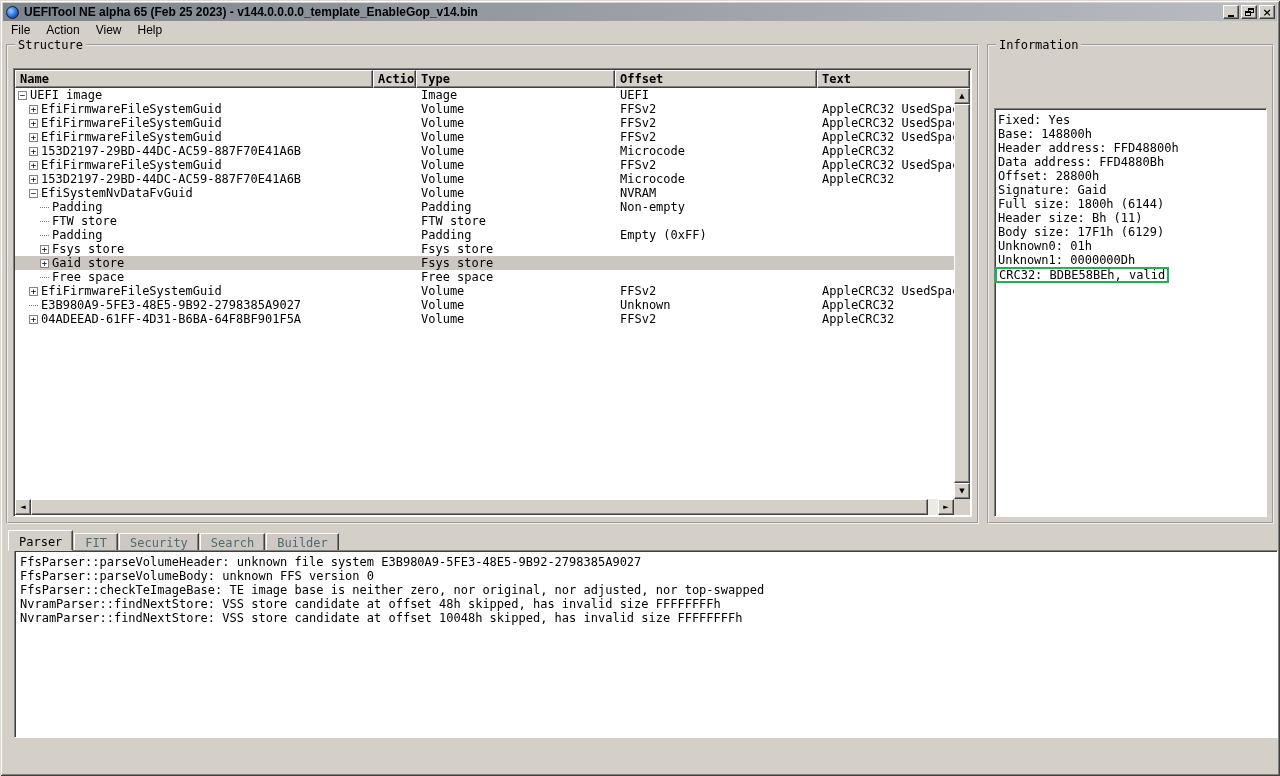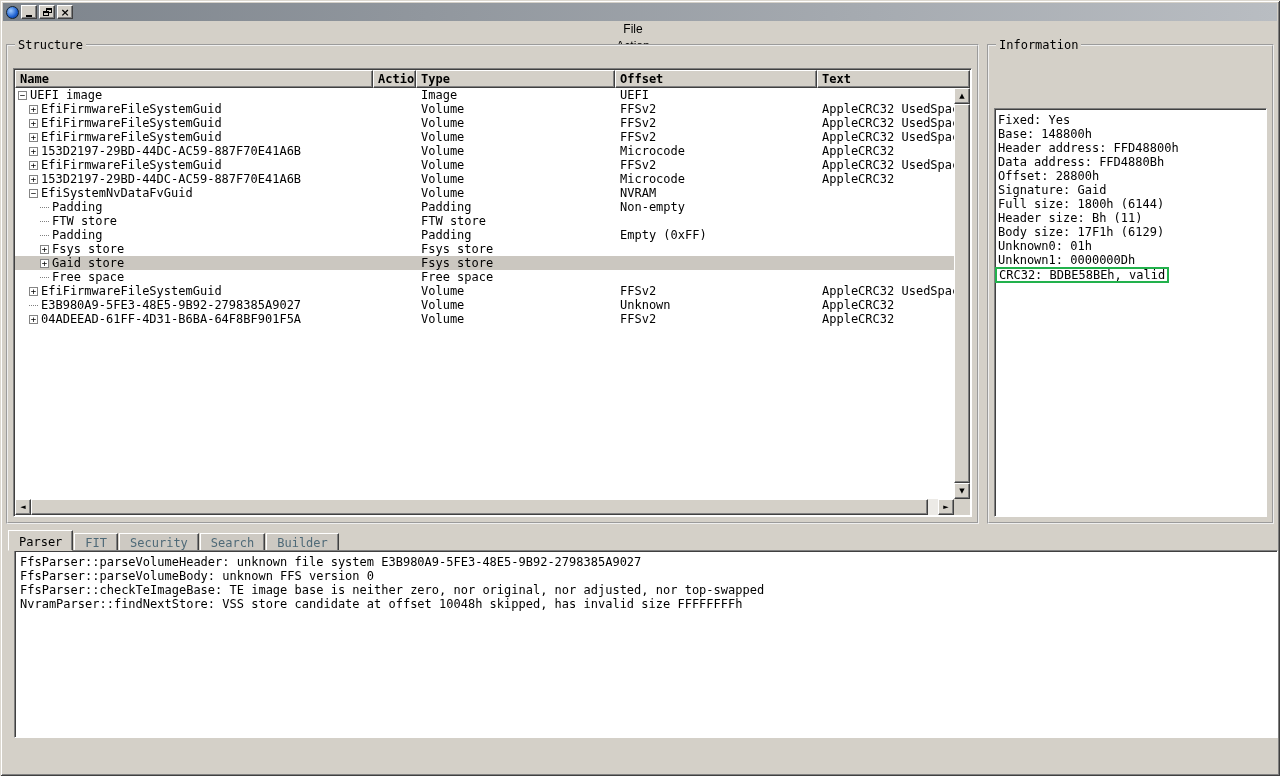--- a/index.html
+++ b/index.html
@@ -36,21 +36,21 @@
   .glyph-min { width:6px; height:2px; background:#000; margin-top:7px; }
   .glyph-restore { position:relative; width:9px; height:8px; }
   .glyph-restore i { position:absolute; display:block; }
   .glyph-restore .r1 { right:0; top:0; width:6px; height:5px; border:1px solid #000; border-top-width:2px; }
   .glyph-restore .r2 { left:0; bottom:0; width:6px; height:5px; border:1px solid #000; border-top-width:2px; background:#d4d0c8; }
   .glyph-close { font:bold 11px "DejaVu Sans", sans-serif; line-height:11px; }
 
   
   #menubar {
     position:absolute; left:3px; top:21px; right:17px; height:18px;
-    display:flex; align-items:center; font-family:"Liberation Sans", sans-serif; font-size:12px;flex-direction:column;
+    display:flex; align-items:center; font-family:"Liberation Sans", sans-serif; font-size:12px;
   }
   .menu-item { padding:1px 8px 2px 8px; }
 
   
   .groupbox { position:absolute; border:2px groove #efefef; background:#d4d0c8; }
   .group-label {
     position:absolute; top:-8px; left:7px; background:#d4d0c8; padding:0 3px;
     font-size:12px; line-height:14px;
   }
   #structure-group { left:6px; top:44px; width:973px; height:480px; }
@@ -136,20 +136,21 @@
   }
   .parser-line { height:14px; line-height:14px; white-space:nowrap; }
 </style>
 </head>
 <body>
 
 <div id="window">
 
   <div id="titlebar">
     <span id="app-icon"></span>
+    <span id="title-text">UEFITool NE alpha 65 (Feb 25 2023) - v144.0.0.0.0_template_EnableGop_v14.bin</span>
     <span class="winbtn">
       <span class="glyph-min"></span>
     </span>
     <span class="winbtn">
       <span class="glyph-restore">
           <i class="r1"></i>
           <i class="r2"></i>
         </span>
     </span>
     <span class="winbtn">
@@ -408,16 +409,17 @@
       <span class="tab">FIT</span>
       <span class="tab">Security</span>
       <span class="tab">Search</span>
       <span class="tab">Builder</span>
     </div>
 
   <div id="parser-output" class="sunken">
       <div class="parser-line">FfsParser::parseVolumeHeader: unknown file system E3B980A9-5FE3-48E5-9B92-2798385A9027</div>
       <div class="parser-line">FfsParser::parseVolumeBody: unknown FFS version 0</div>
       <div class="parser-line">FfsParser::checkTeImageBase: TE image base is neither zero, nor original, nor adjusted, nor top-swapped</div>
+      <div class="parser-line">NvramParser::findNextStore: VSS store candidate at offset 48h skipped, has invalid size FFFFFFFFh</div>
       <div class="parser-line">NvramParser::findNextStore: VSS store candidate at offset 10048h skipped, has invalid size FFFFFFFFh</div>
     </div>
 
 </div>
 
 </body></html>

